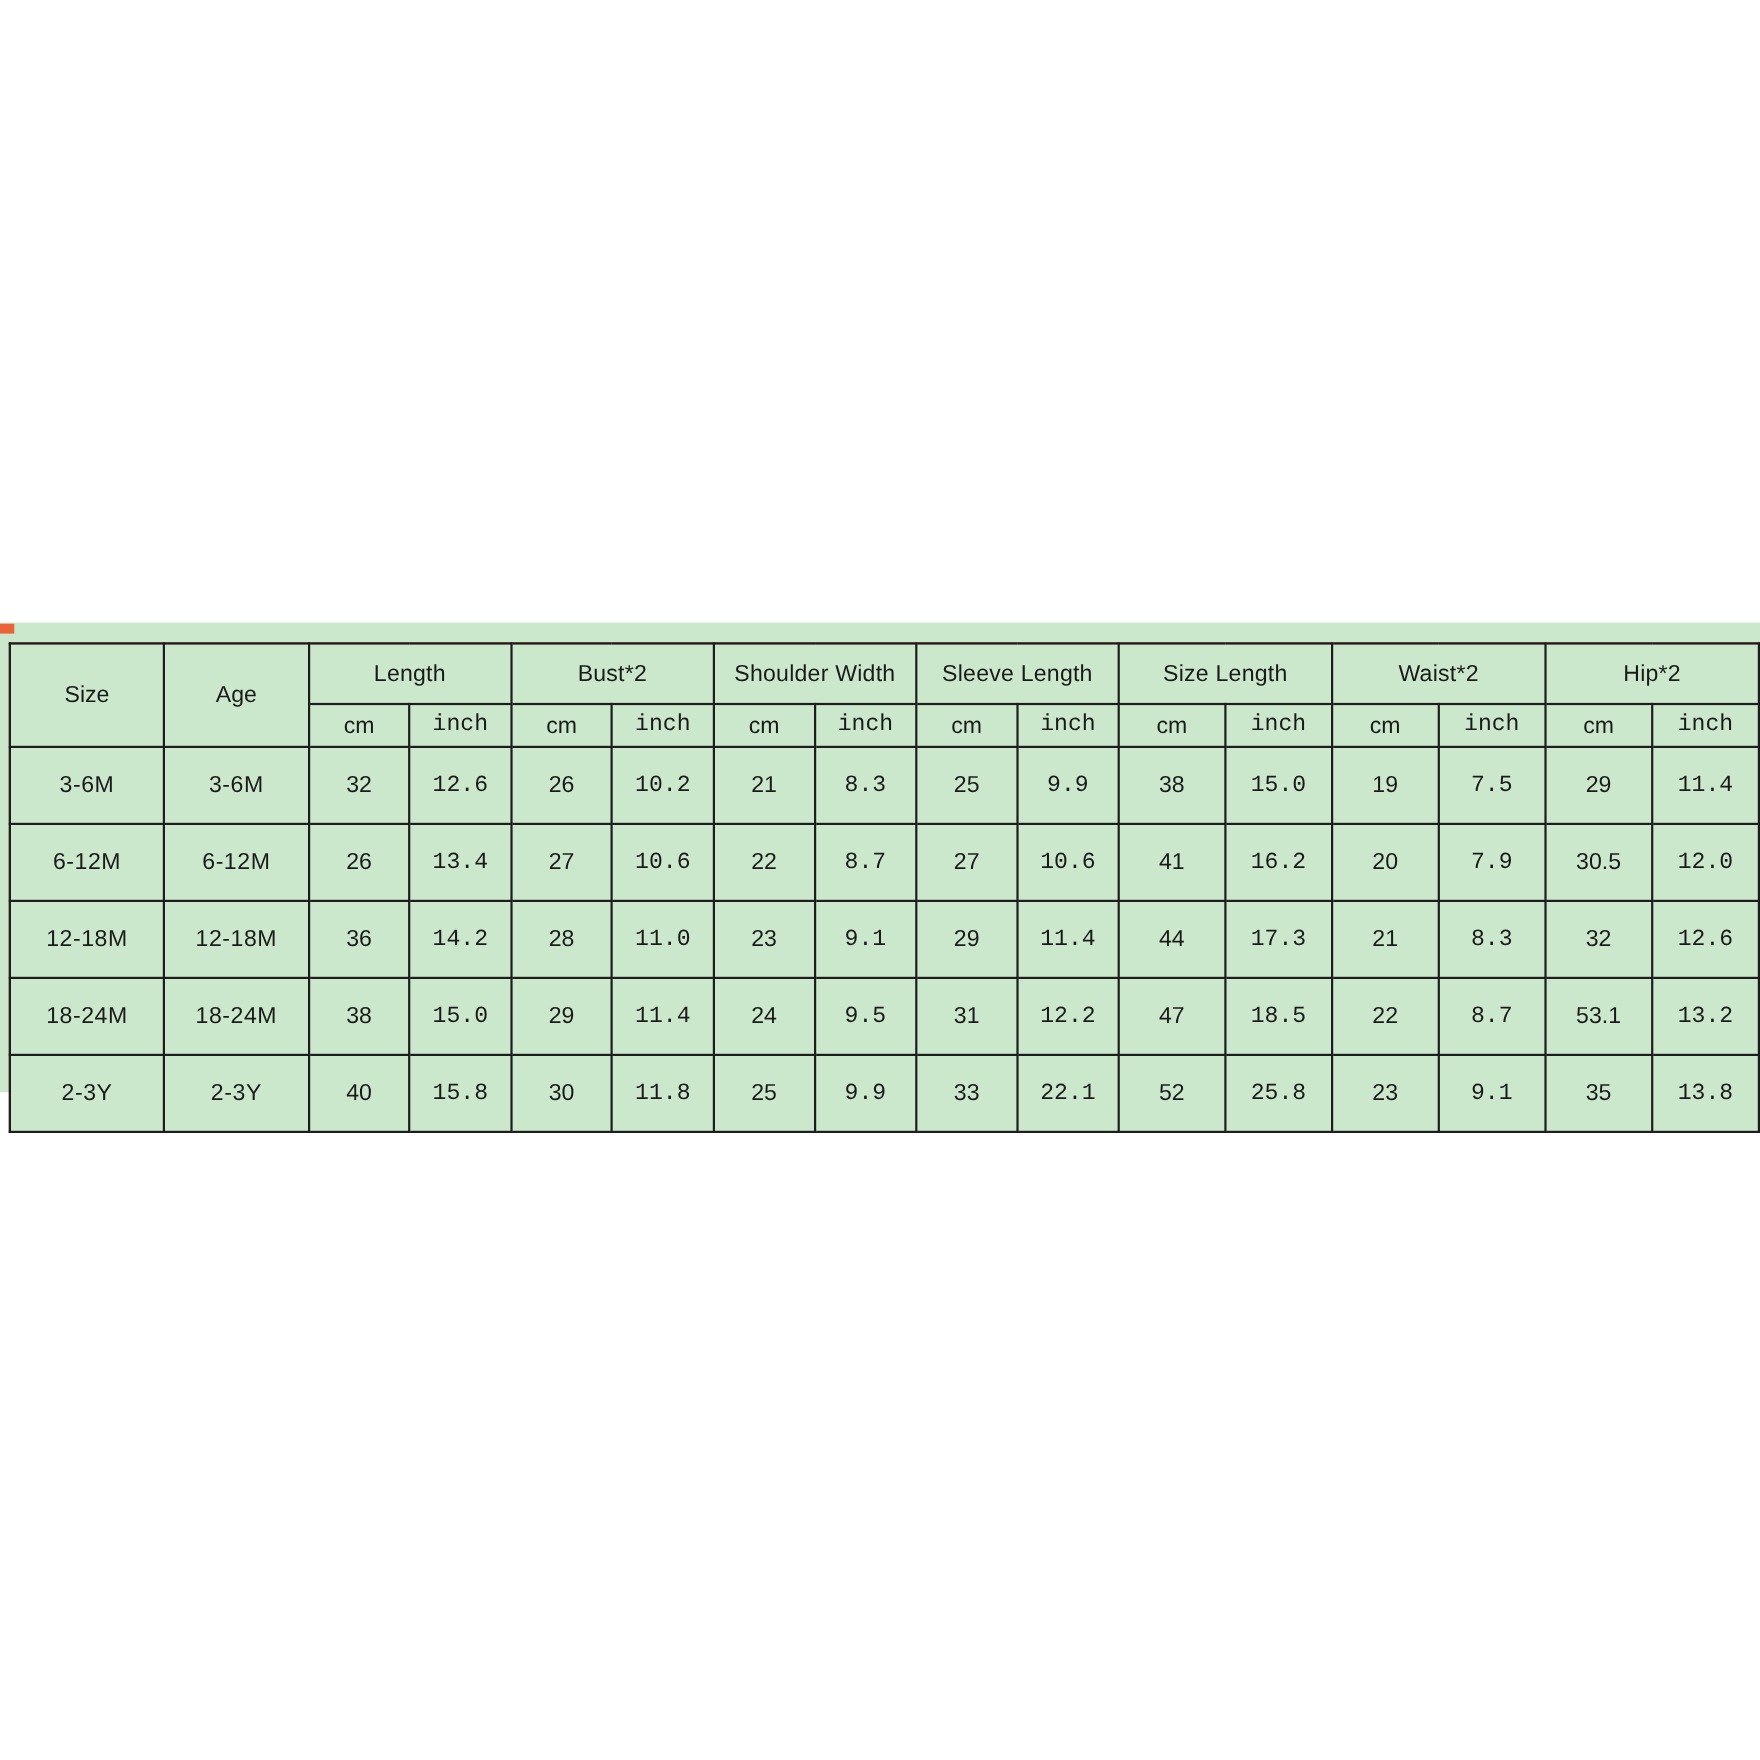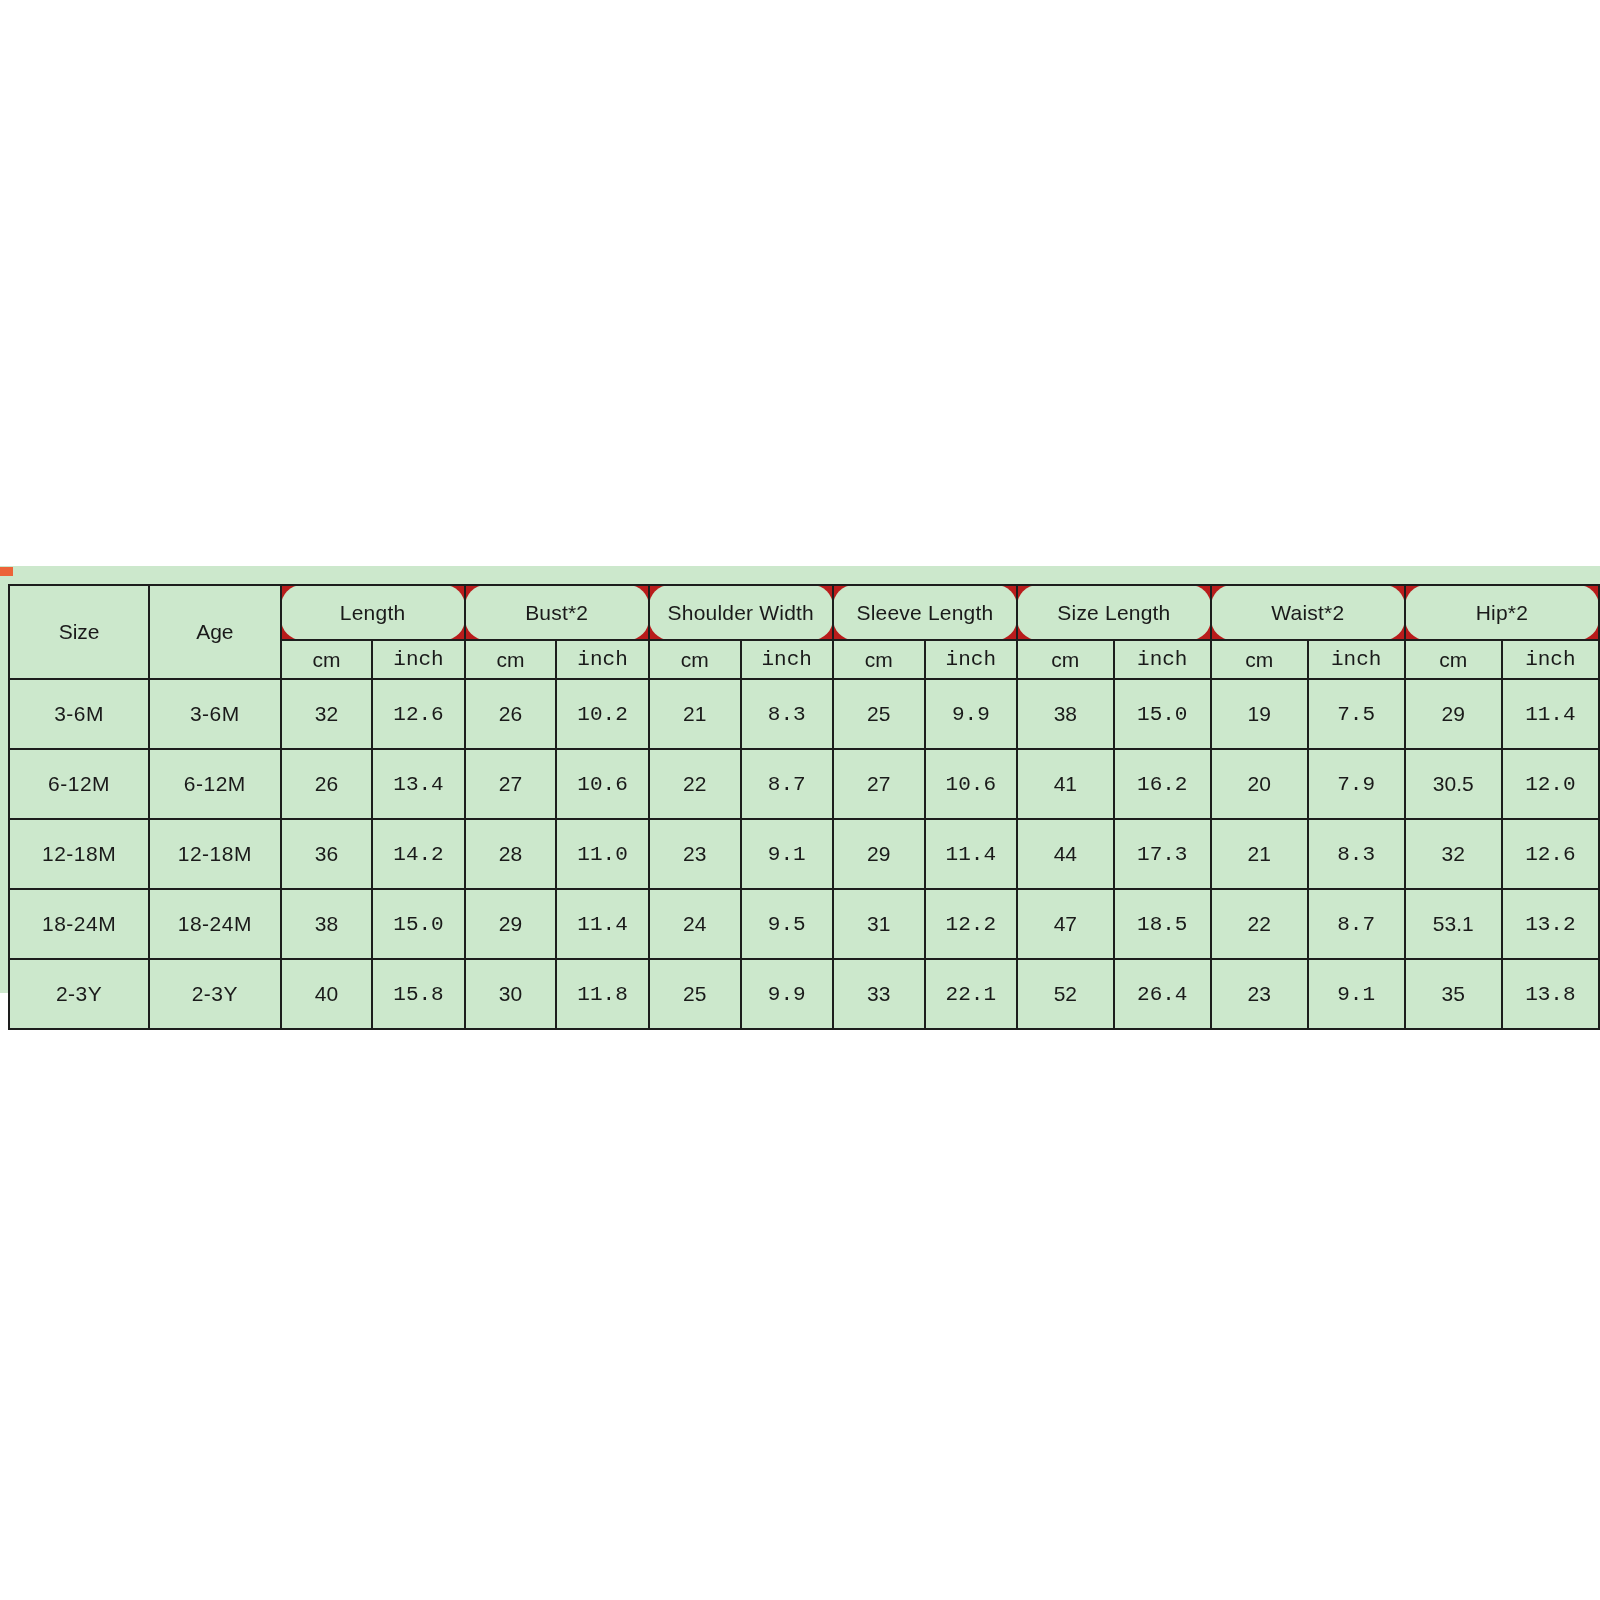--- a/index.html
+++ b/index.html
@@ -53,21 +53,20 @@
     vertical-align: middle;
     font-size: 21px;
   }
 
   
   .group-head {
     font-weight: bold;
     font-size: 23px;
     letter-spacing: 0.2px;
     height: 46px;
-    border-radius: 21px;
   }
 
   
   .corner-head {
     font-weight: bold;
     font-size: 23px;
     height: 92px;
   }
 
   
@@ -245,20 +244,20 @@
         <td class="data-cell label-cell">2-3Y</td>
         <td class="data-cell cm-col">40</td>
         <td class="data-cell in-col sep-thin">15.8</td>
         <td class="data-cell cm-col">30</td>
         <td class="data-cell in-col sep-thin">11.8</td>
         <td class="data-cell cm-col">25</td>
         <td class="data-cell in-col sep-thin">9.9</td>
         <td class="data-cell cm-col">33</td>
         <td class="data-cell in-col sep-thin">22.1</td>
         <td class="data-cell cm-col">52</td>
-        <td class="data-cell in-col sep-thin">26.4</td>
+        <td class="data-cell in-col sep-thin">25.8</td>
         <td class="data-cell cm-col">23</td>
         <td class="data-cell in-col sep-thin">9.1</td>
         <td class="data-cell cm-col">35</td>
         <td class="data-cell in-col sep-thin">13.8</td>
       </tr>
     </tbody>
 </table>
 
 </body></html>

